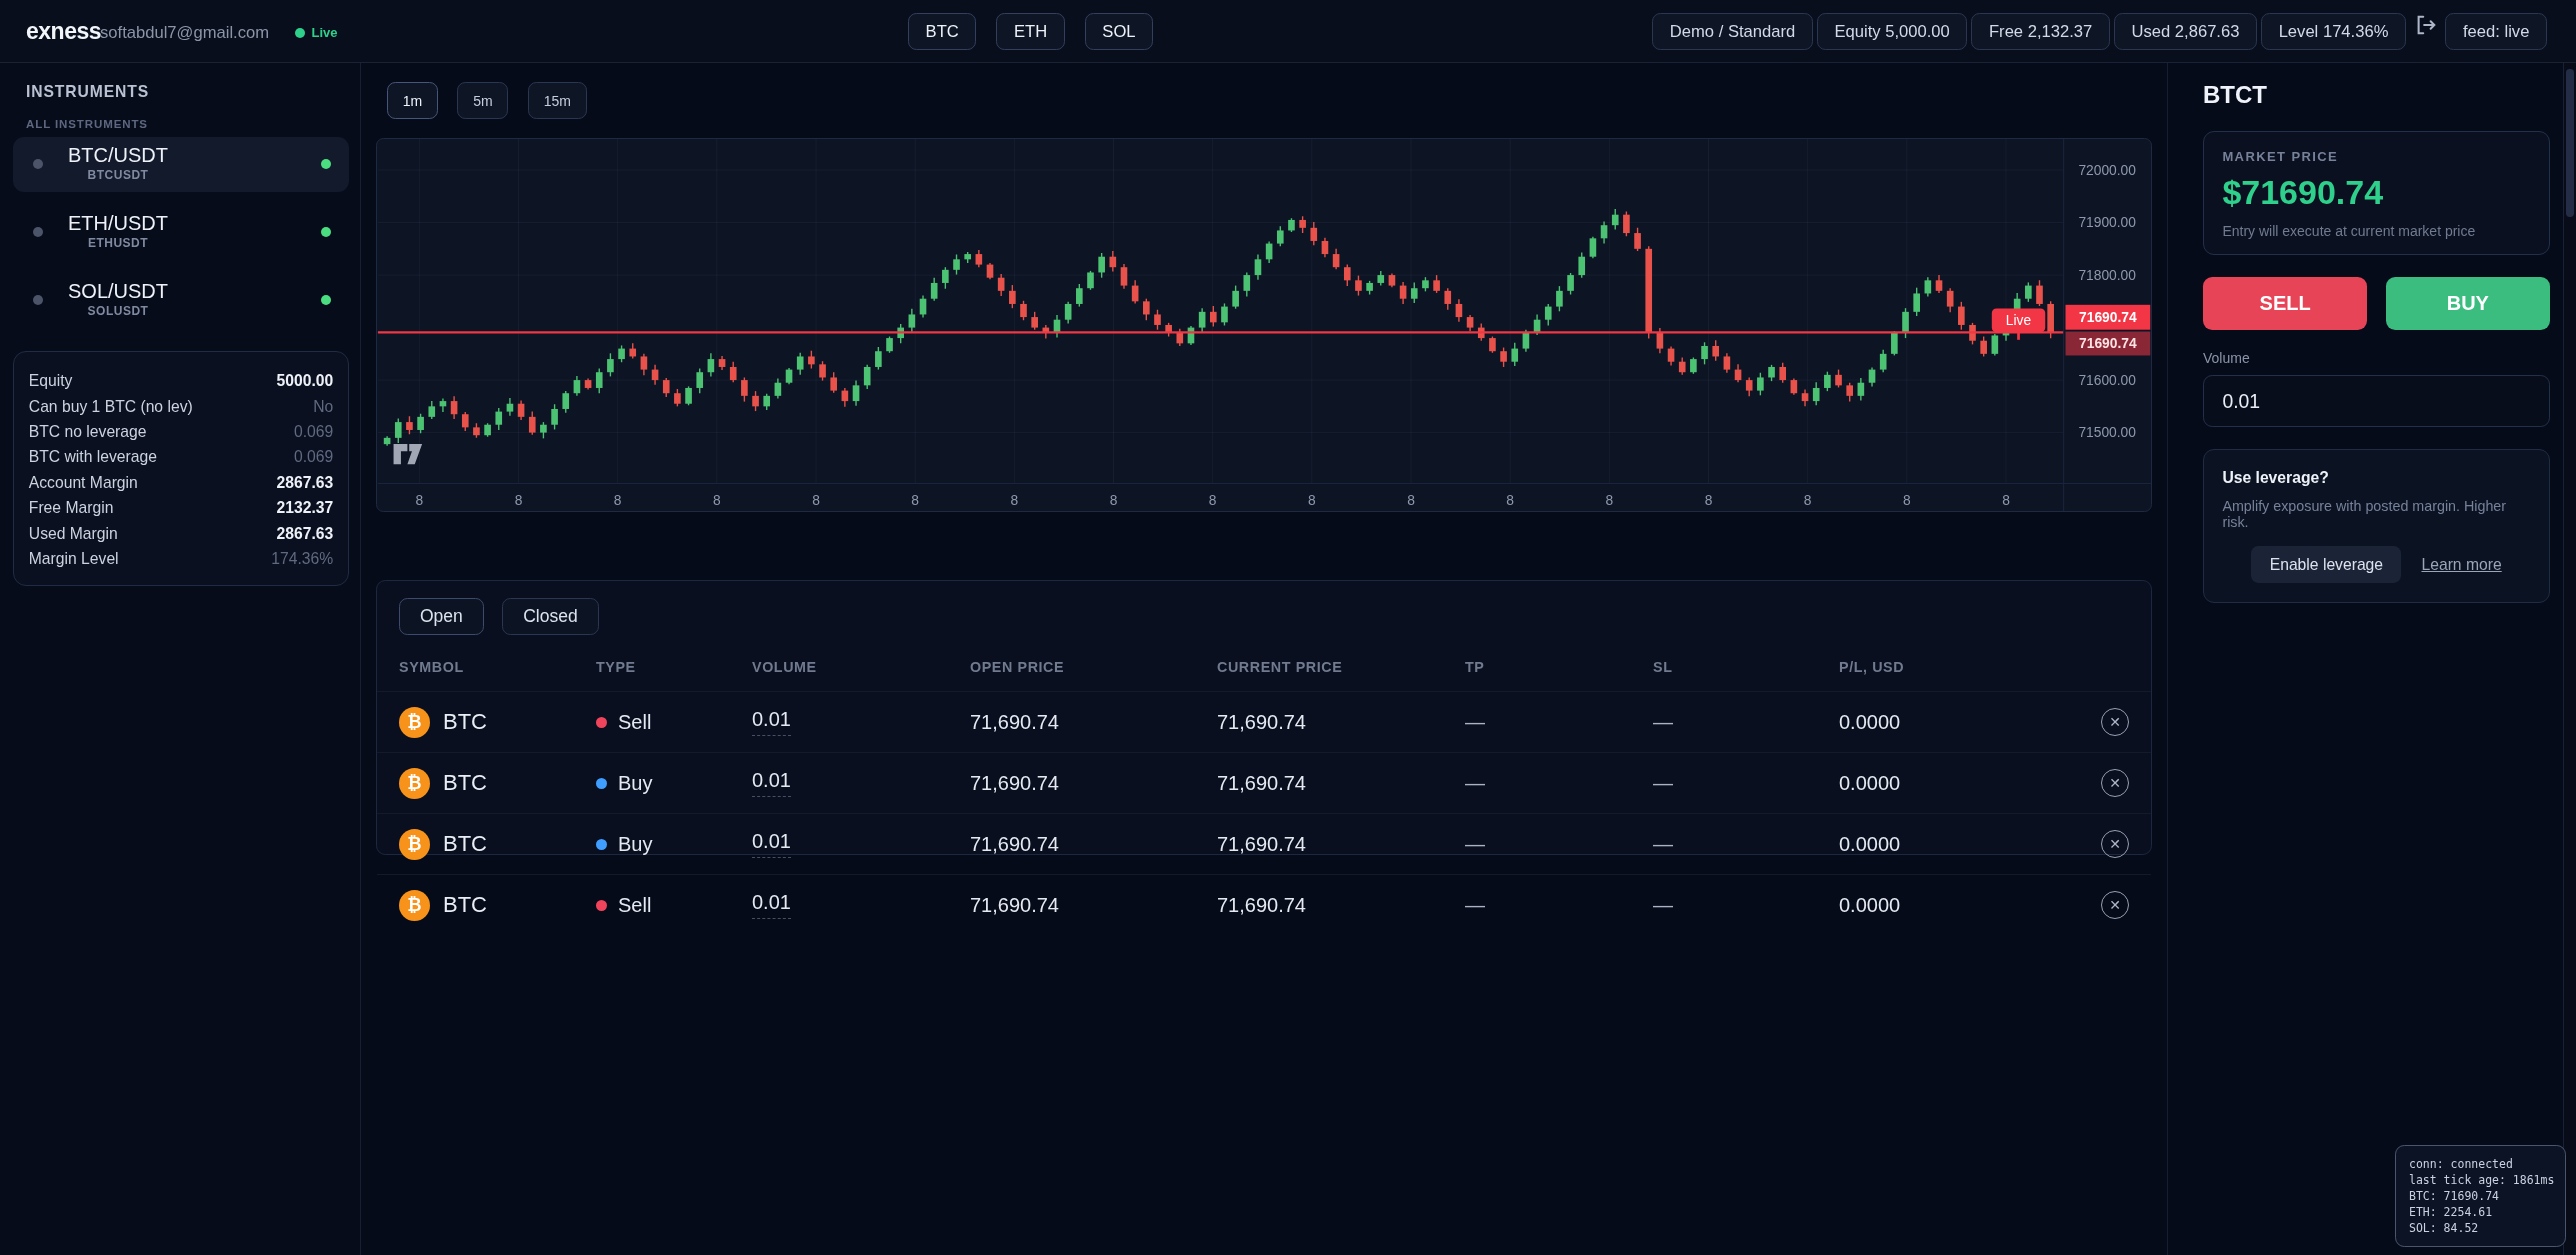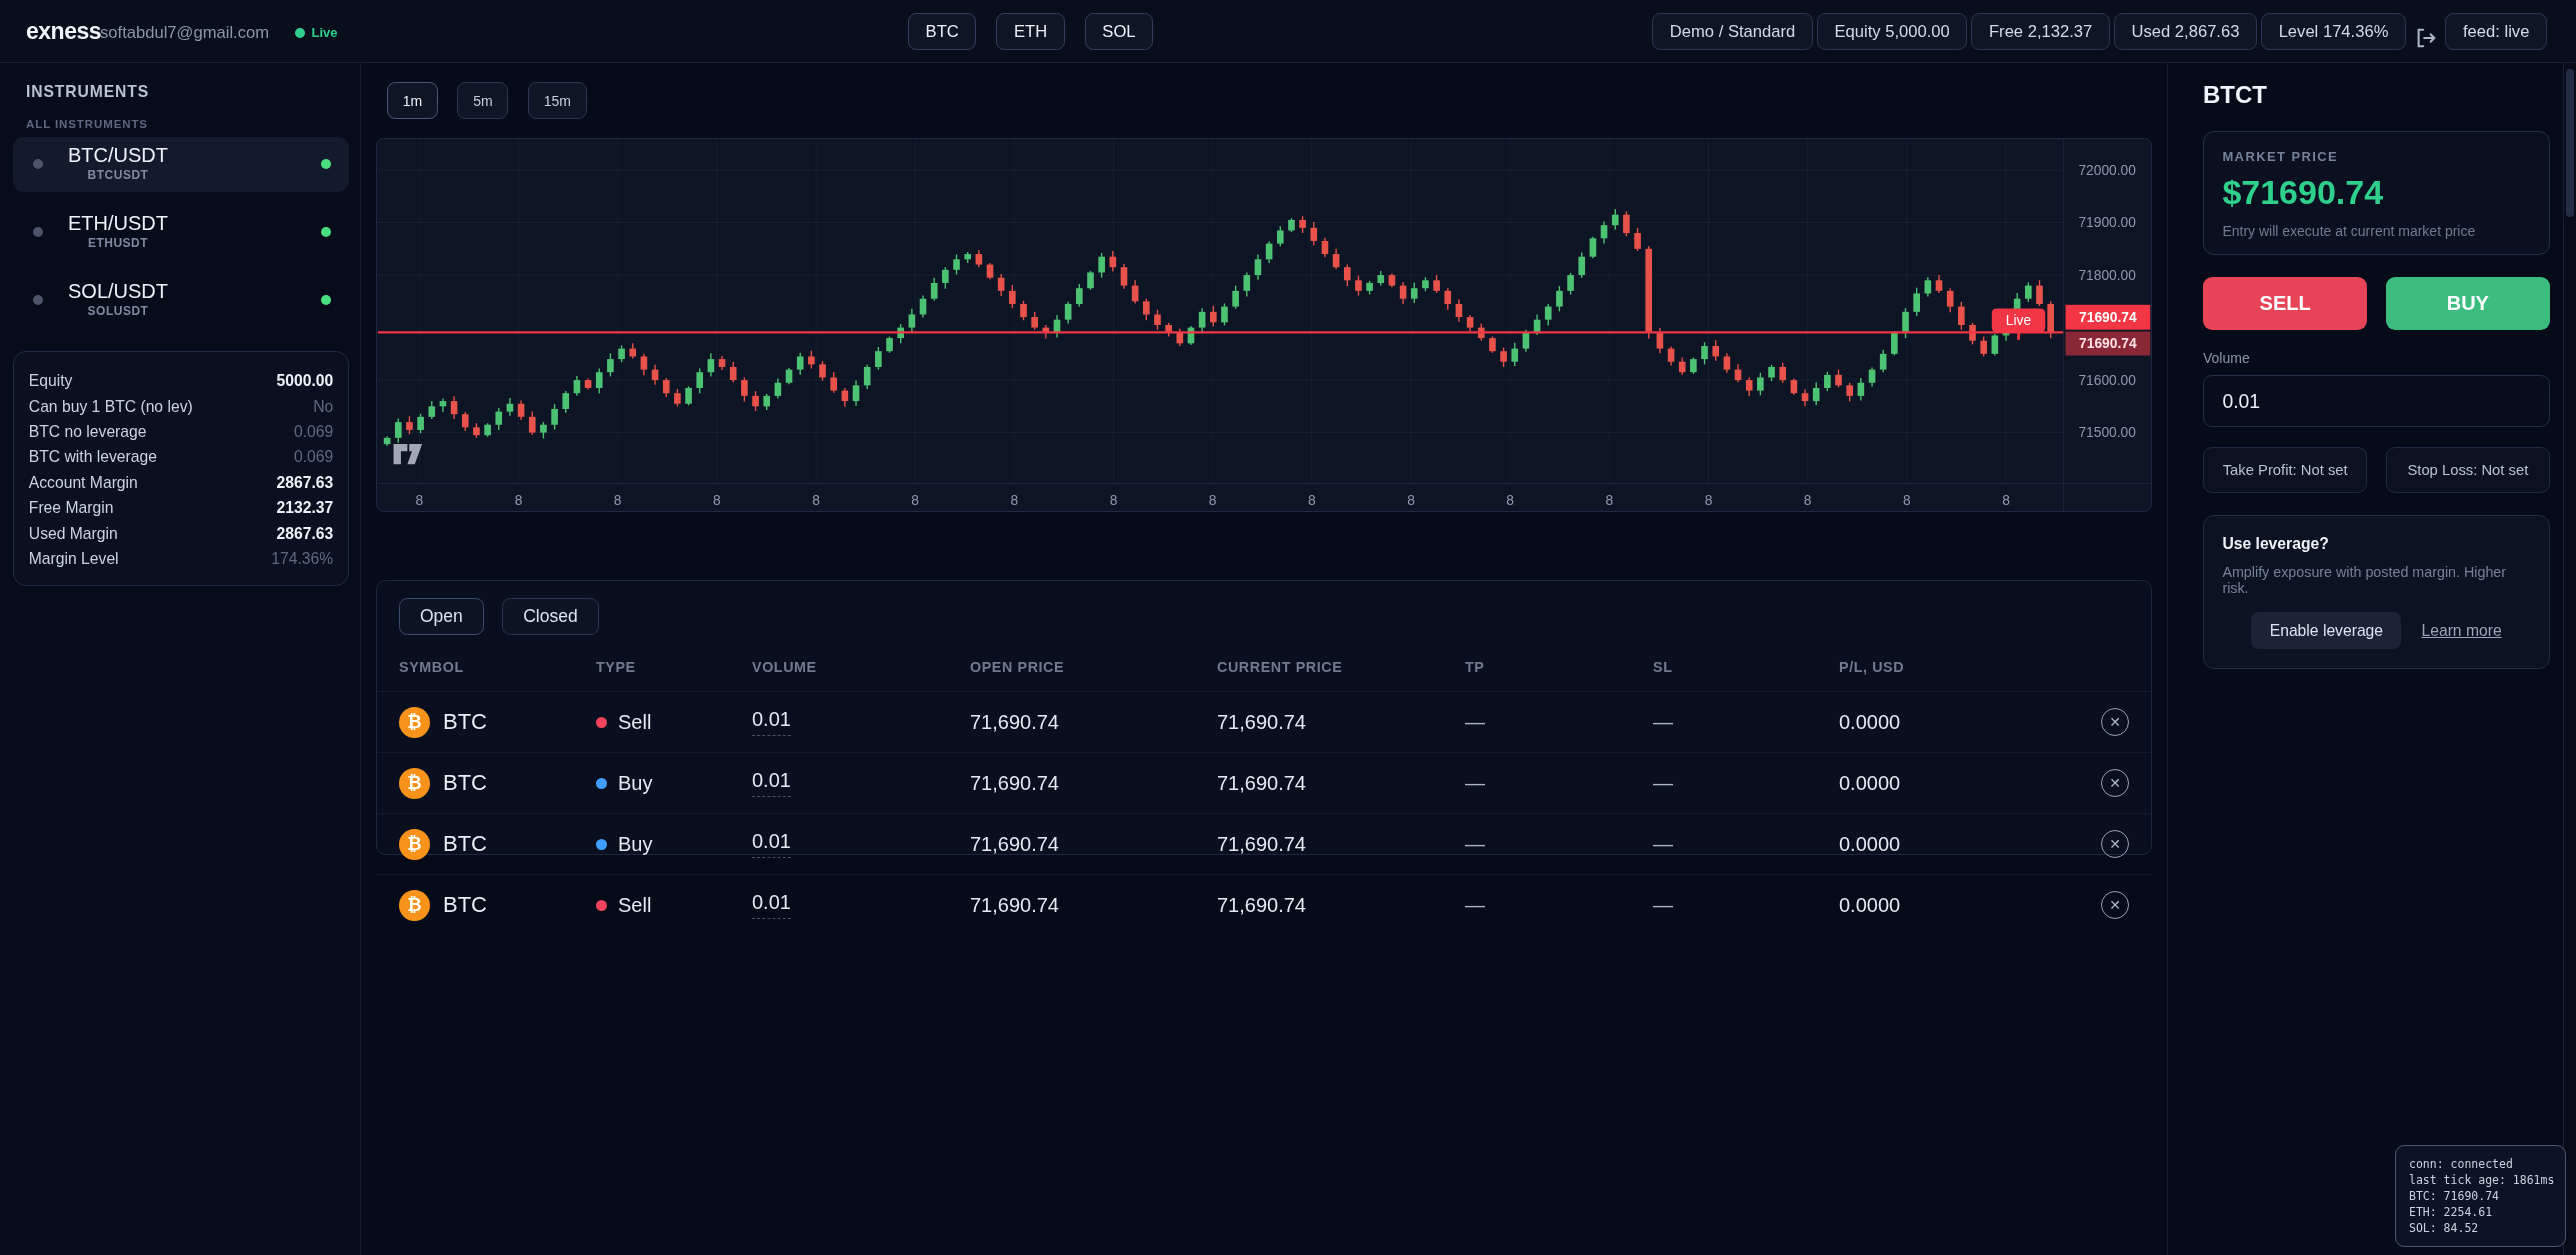--- a/index.html
+++ b/index.html
@@ -10,21 +10,21 @@
   
   .topbar { position:absolute; left:0; top:0; width:2576px; height:63px; background:#090e1c; border-bottom:0.9px solid #1a2234; z-index:5; }
   .brand { position:absolute; left:26px; top:18.4px; font-size:23px; font-weight:700; letter-spacing:-0.5px; color:#f2f5fa; }
   .email { position:absolute; left:100px; top:23px; font-size:16.6px; color:#8b95a8; }
   .live-wrap { position:absolute; left:295px; top:25px; display:flex; align-items:center; gap:6.5px; }
   .live-dot { width:10px; height:10px; border-radius:50%; background:#2fd08c; }
   .live-txt { font-size:13px; font-weight:700; color:#2fd08c; }
   .symtabs { position:absolute; left:908px; top:13px; display:flex; gap:20px; }
   .pill { display:flex; align-items:center; justify-content:center; height:37px; padding:0 16.6px; border:0.9px solid #2a3752; border-radius:8.3px; background:#0e1626; color:#d3dae7; font-size:16.6px; white-space:nowrap; }
   .symtab { color:#eef2f8; font-weight:500; border-color:#323f5e; }
-  .acctpills { position:absolute; right:29px; top:13px; display:flex; align-items:flex-end; gap:4px;padding-left:40px; }
+  .acctpills { position:absolute; right:29px; top:13px; display:flex; align-items:flex-start; gap:4px;padding-left:40px; }
   .logout-btn { border:none; background:transparent; padding:0 3.7px; cursor:pointer; display:flex; align-items:center; }
 
   
   .sidebar { position:absolute; left:0; top:63px; width:361px; height:1193px; background:#070c1a; border-right:0.9px solid #161f33;padding-left:40px; }
   .sb-title { position:absolute; left:26px; top:20px; font-size:15.7px; font-weight:700; letter-spacing:0.9px; color:#b9c2d2; }
   .sb-sub { position:absolute; left:26px; top:55px; font-size:11.5px; font-weight:700; letter-spacing:0.9px; color:#5d6880; }
   .instr-list { position:absolute; left:13px; top:74px; width:336px; }
   .instr { position:relative; height:55px; margin-bottom:13px; border-radius:11px; cursor:pointer; }
   .instr.selected { background:#121a2c; }
   .instr .gdot { position:absolute; left:20px; top:22px; width:10px; height:10px; border-radius:50%; background:#4b5469; }
@@ -660,24 +660,20 @@
       <div class="mk-label">MARKET PRICE</div>
       <div class="mk-price">$71690.74</div>
       <div class="mk-note">Entry will execute at current market price</div>
     </div>
     <div class="buysell">
       <button class="bs-btn sell">SELL</button>
       <button class="bs-btn buy">BUY</button>
     </div>
     <div class="vol-label">Volume</div>
     <input class="vol-input" value="0.01" style="">
-    <div class="tpsl">
-      <button class="tpsl-btn">Take Profit: Not set</button>
-      <button class="tpsl-btn">Stop Loss: Not set</button>
-    </div>
     <div class="levcard">
       <div class="lev-title">Use leverage?</div>
       <div class="lev-desc">Amplify exposure with posted margin. Higher risk.</div>
       <div class="lev-row">
         <button class="lev-btn">Enable leverage</button>
         <span class="lev-link">Learn more</span>
       </div>
     </div>
   </aside>
 

